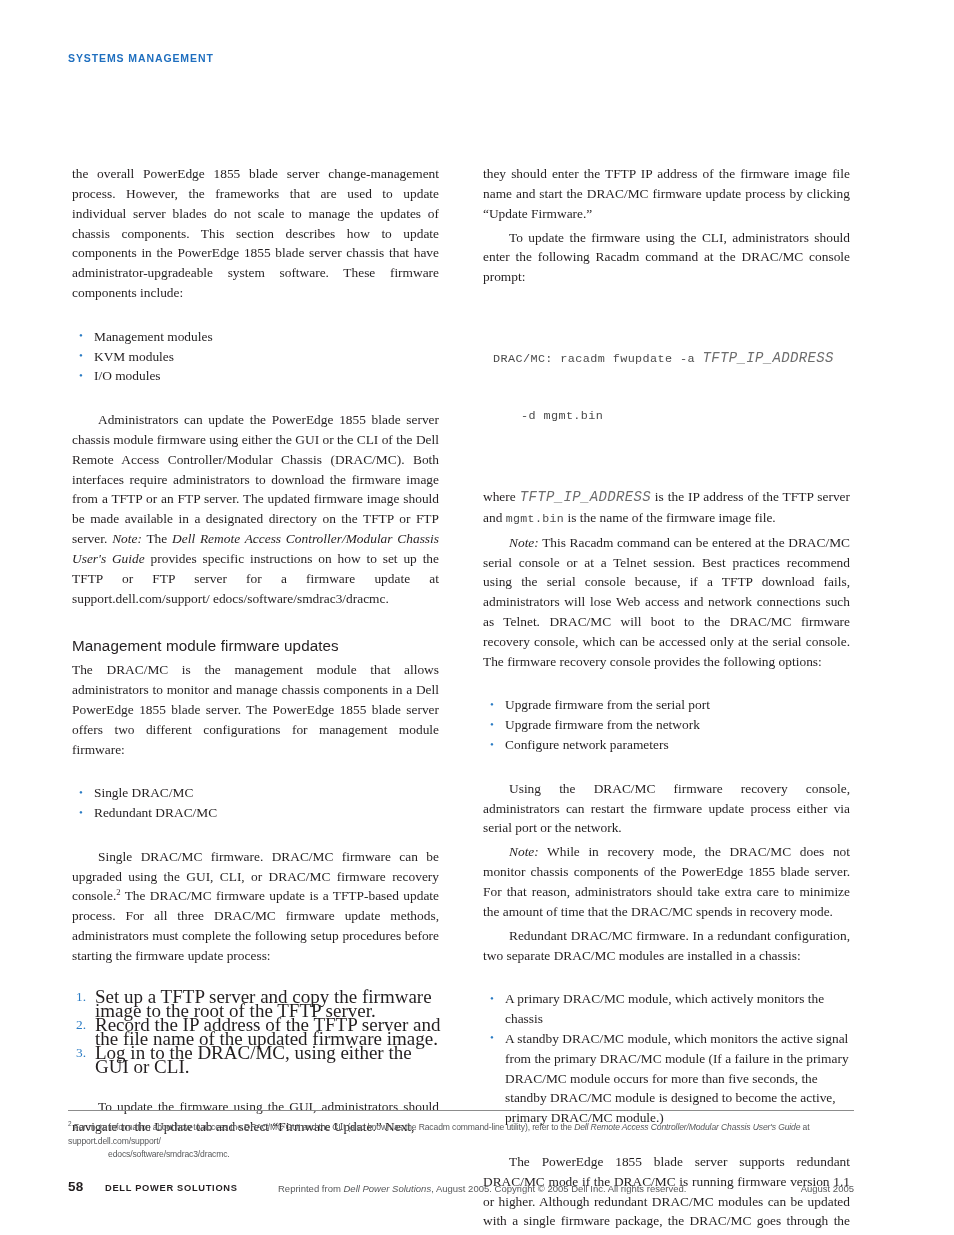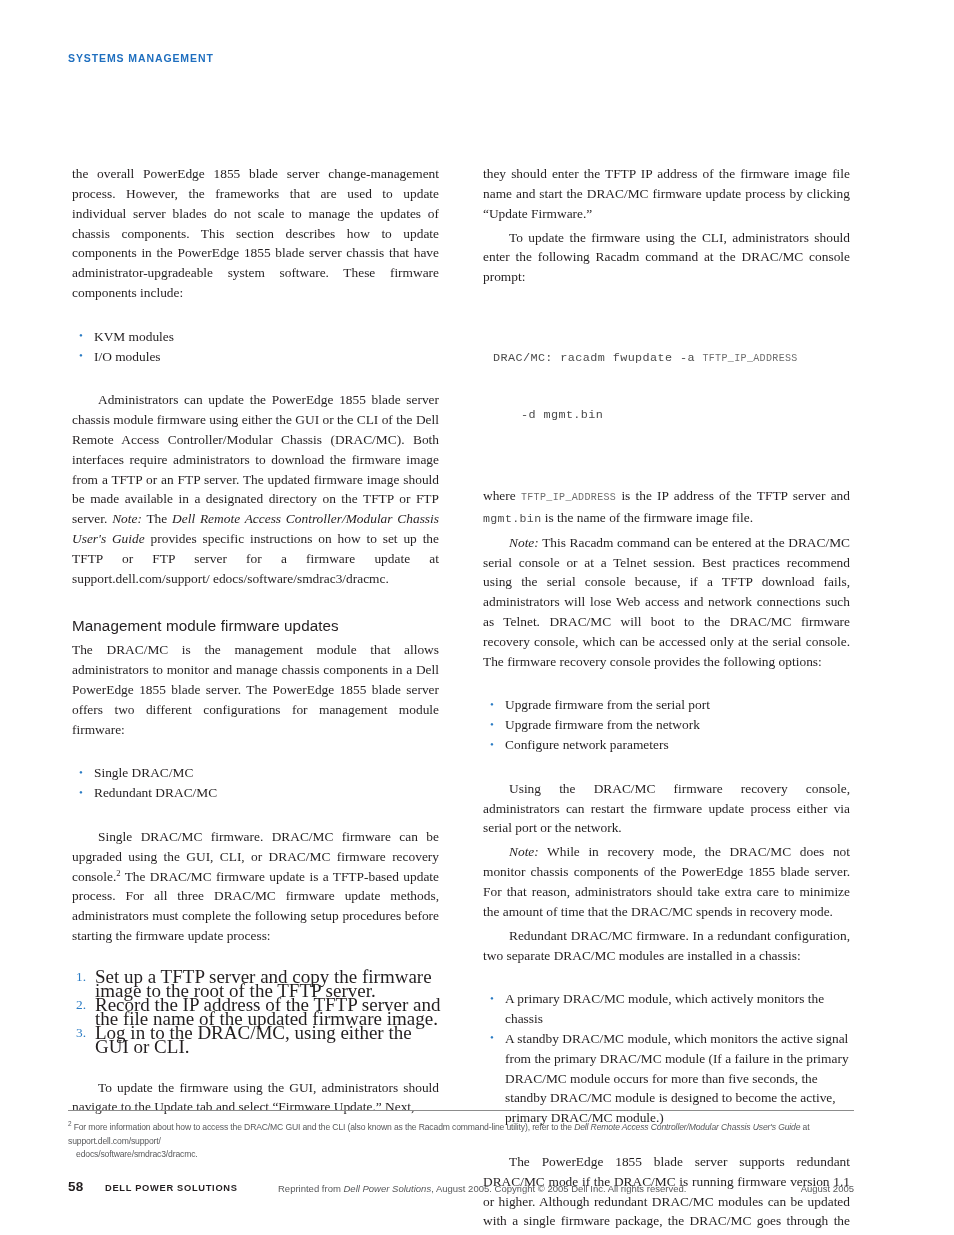--- a/index.html
+++ b/index.html
@@ -63,21 +63,22 @@
   .it { font-style: italic; }
   .bd { font-weight: normal; }
   .mono {
     font-family: "Liberation Mono", "DejaVu Sans Mono", monospace;
     font-size: 11.6px;
     letter-spacing: 0.35px;
     color: #4a4a4a;
   }
   .mono-it {
     font-family: "Liberation Mono", "DejaVu Sans Mono", monospace;
-    font-size: 10px;
+    font-size: 14px;
+    font-style: italic;
     letter-spacing: 0.35px;
     color: #6d6d6d;
   }
   sup {
     font-size: 8.6px;
     vertical-align: super;
     line-height: 0;
   }
 
   
@@ -170,21 +171,21 @@
     position: absolute;
     left: 68px;
     top: 1121px;
     width: 790px;
     font-family: "Liberation Sans", "DejaVu Sans", sans-serif;
     font-size: 8.6px;
     line-height: 13.6px;
     color: #58595b;
     letter-spacing: -0.15px;
   }
-  .footnote .fn-indent { padding-left: 8px; display: block; }
+  .footnote .fn-indent { padding-left: 8px; display: block; margin-left: 32px; }
   .footnote sup {
     font-size: 6.4px;
   }
 
   
   .footer {
     position: absolute;
     left: 68px;
     top: 1181px;
     width: 786px;
@@ -235,20 +236,21 @@
   <div class="running-head">SYSTEMS MANAGEMENT</div>
 
   <div class="columns">
 
     <div class="col">
 
       <p class="noindent">the overall PowerEdge 1855 blade server change-management process. However, the frameworks that are used to update individual server blades do not scale to manage the updates of chassis components. This section describes how to update components in the PowerEdge 1855 blade server chassis that have administrator-upgradeable system software. These firmware components include:</p>
 
       <div class="sp-list-top"></div>
       <ul class="bullets">
+        <li><span>Management modules</span></li>
         <li><span>KVM modules</span></li>
         <li><span>I/O modules</span></li>
       </ul>
       <div class="sp-list-bot"></div>
 
       <p class="indent"><span>Administrators can update the PowerEdge 1855 blade server chassis module firmware using either the GUI or the CLI of the Dell Remote Access Controller/Modular Chassis (DRAC/MC). Both interfaces require administrators to download the firmware image from a TFTP or an FTP server. The updated firmware image should be made available in a designated directory on the TFTP or FTP server. </span><span class="it">Note:</span><span> The </span><span class="it">Dell Remote Access Controller/Modular Chassis User's Guide</span><span> provides specific instructions on how to set up the TFTP or FTP server for a firmware update at support.dell.com/support/ edocs/software/smdrac3/dracmc.</span></p>
 
       <div class="sp-para"></div>
 
       <h2 class="sec-head">Management module firmware updates</h2>

